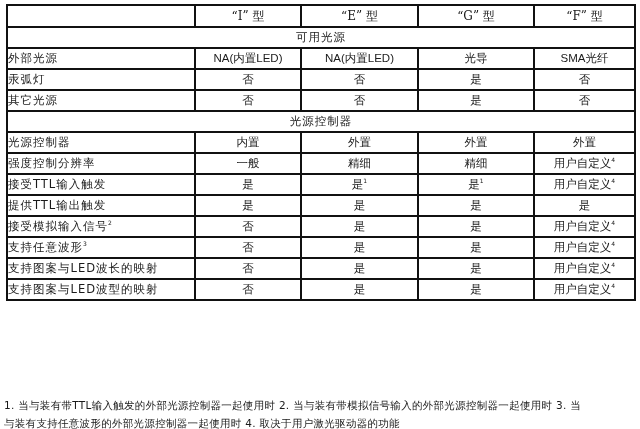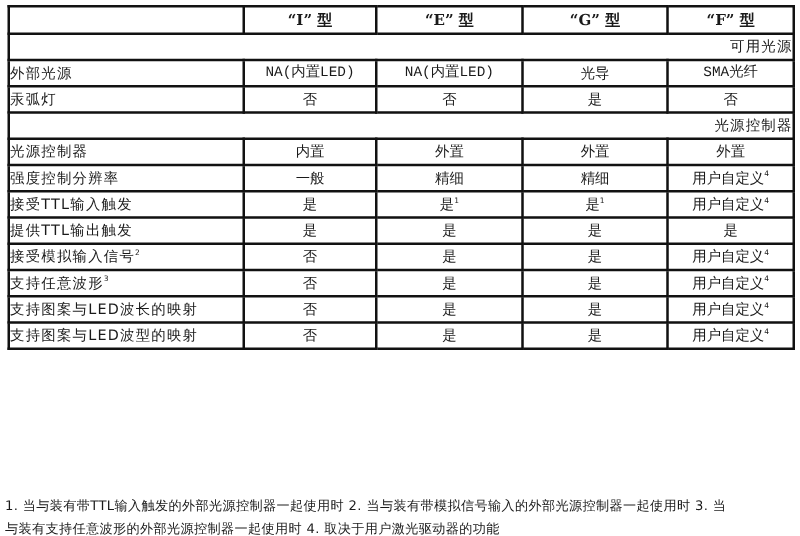--- a/index.html
+++ b/index.html
@@ -2,25 +2,25 @@
 <html><head>
 <meta charset="utf-8">
 <style>
   html, body { margin: 0; padding: 0; background: #ffffff; }
   body { width: 640px; height: 429px; position: relative; overflow: hidden;
          font-family: "DejaVu Sans", "Liberation Sans", sans-serif; color: #1a1a1a; }
   table.cmp { position: absolute; left: 6px; top: 4px; width: 628px;
               border-collapse: collapse; table-layout: fixed; }
   table.cmp td, table.cmp th { border: 2px solid #111; padding: 0; height: 19px;
               font-size: 11.5px; font-weight: normal; line-height: 19px; white-space: nowrap; overflow: hidden; }
-  table.cmp th { font-family: "DejaVu Serif", "Liberation Serif", serif; font-weight: bold; font-size: 12px; text-align: center; height: 20px; }
+  table.cmp th { font-family: "DejaVu Serif", "Liberation Serif", serif; font-weight: normal; font-size: 12px; text-align: center; height: 20px; }
   td.label { text-align: left; padding-left: 8px; letter-spacing: 1px; }
   td.val { text-align: center; }
-  td.section { text-align: right; letter-spacing: 1px; }
-  td.serif { font-family: Liberation Mono, monospace; font-size: 11px; }
+  td.section { text-align: center; letter-spacing: 1px; }
+  td.serif { font-family: Liberation Sans, sans-serif; font-size: 11px; }
   sup { font-size: 6px; vertical-align: super; line-height: 0; }
   .footnotes { position: absolute; left: 4px; top: 396px; width: 634px; font-size: 10.5px;
                line-height: 18px; letter-spacing: 0.3px; }
 </style>
 </head>
 <body>
 
 <table class="cmp">
   <colgroup>
     <col style="width:188px">
@@ -44,20 +44,27 @@
       </tr>
       <tr>
         <td class="label"><span>外部光源</span><sup></sup></td>
         <td class="val serif"><span>NA(内置LED)</span><sup></sup></td>
         <td class="val serif"><span>NA(内置LED)</span><sup></sup></td>
         <td class="val"><span>光导</span><sup></sup></td>
         <td class="val serif"><span>SMA光纤</span><sup></sup></td>
       </tr>
       <tr>
         <td class="label"><span>汞弧灯</span><sup></sup></td>
+        <td class="val"><span>否</span><sup></sup></td>
+        <td class="val"><span>否</span><sup></sup></td>
+        <td class="val"><span>是</span><sup></sup></td>
+        <td class="val"><span>否</span><sup></sup></td>
+      </tr>
+      <tr>
+        <td class="label"><span>其它光源</span><sup></sup></td>
         <td class="val"><span>否</span><sup></sup></td>
         <td class="val"><span>否</span><sup></sup></td>
         <td class="val"><span>是</span><sup></sup></td>
         <td class="val"><span>否</span><sup></sup></td>
       </tr>
       <tr>
         <td colspan="5" class="section">光源控制器</td>
       </tr>
       <tr>
         <td class="label"><span>光源控制器</span><sup></sup></td>

